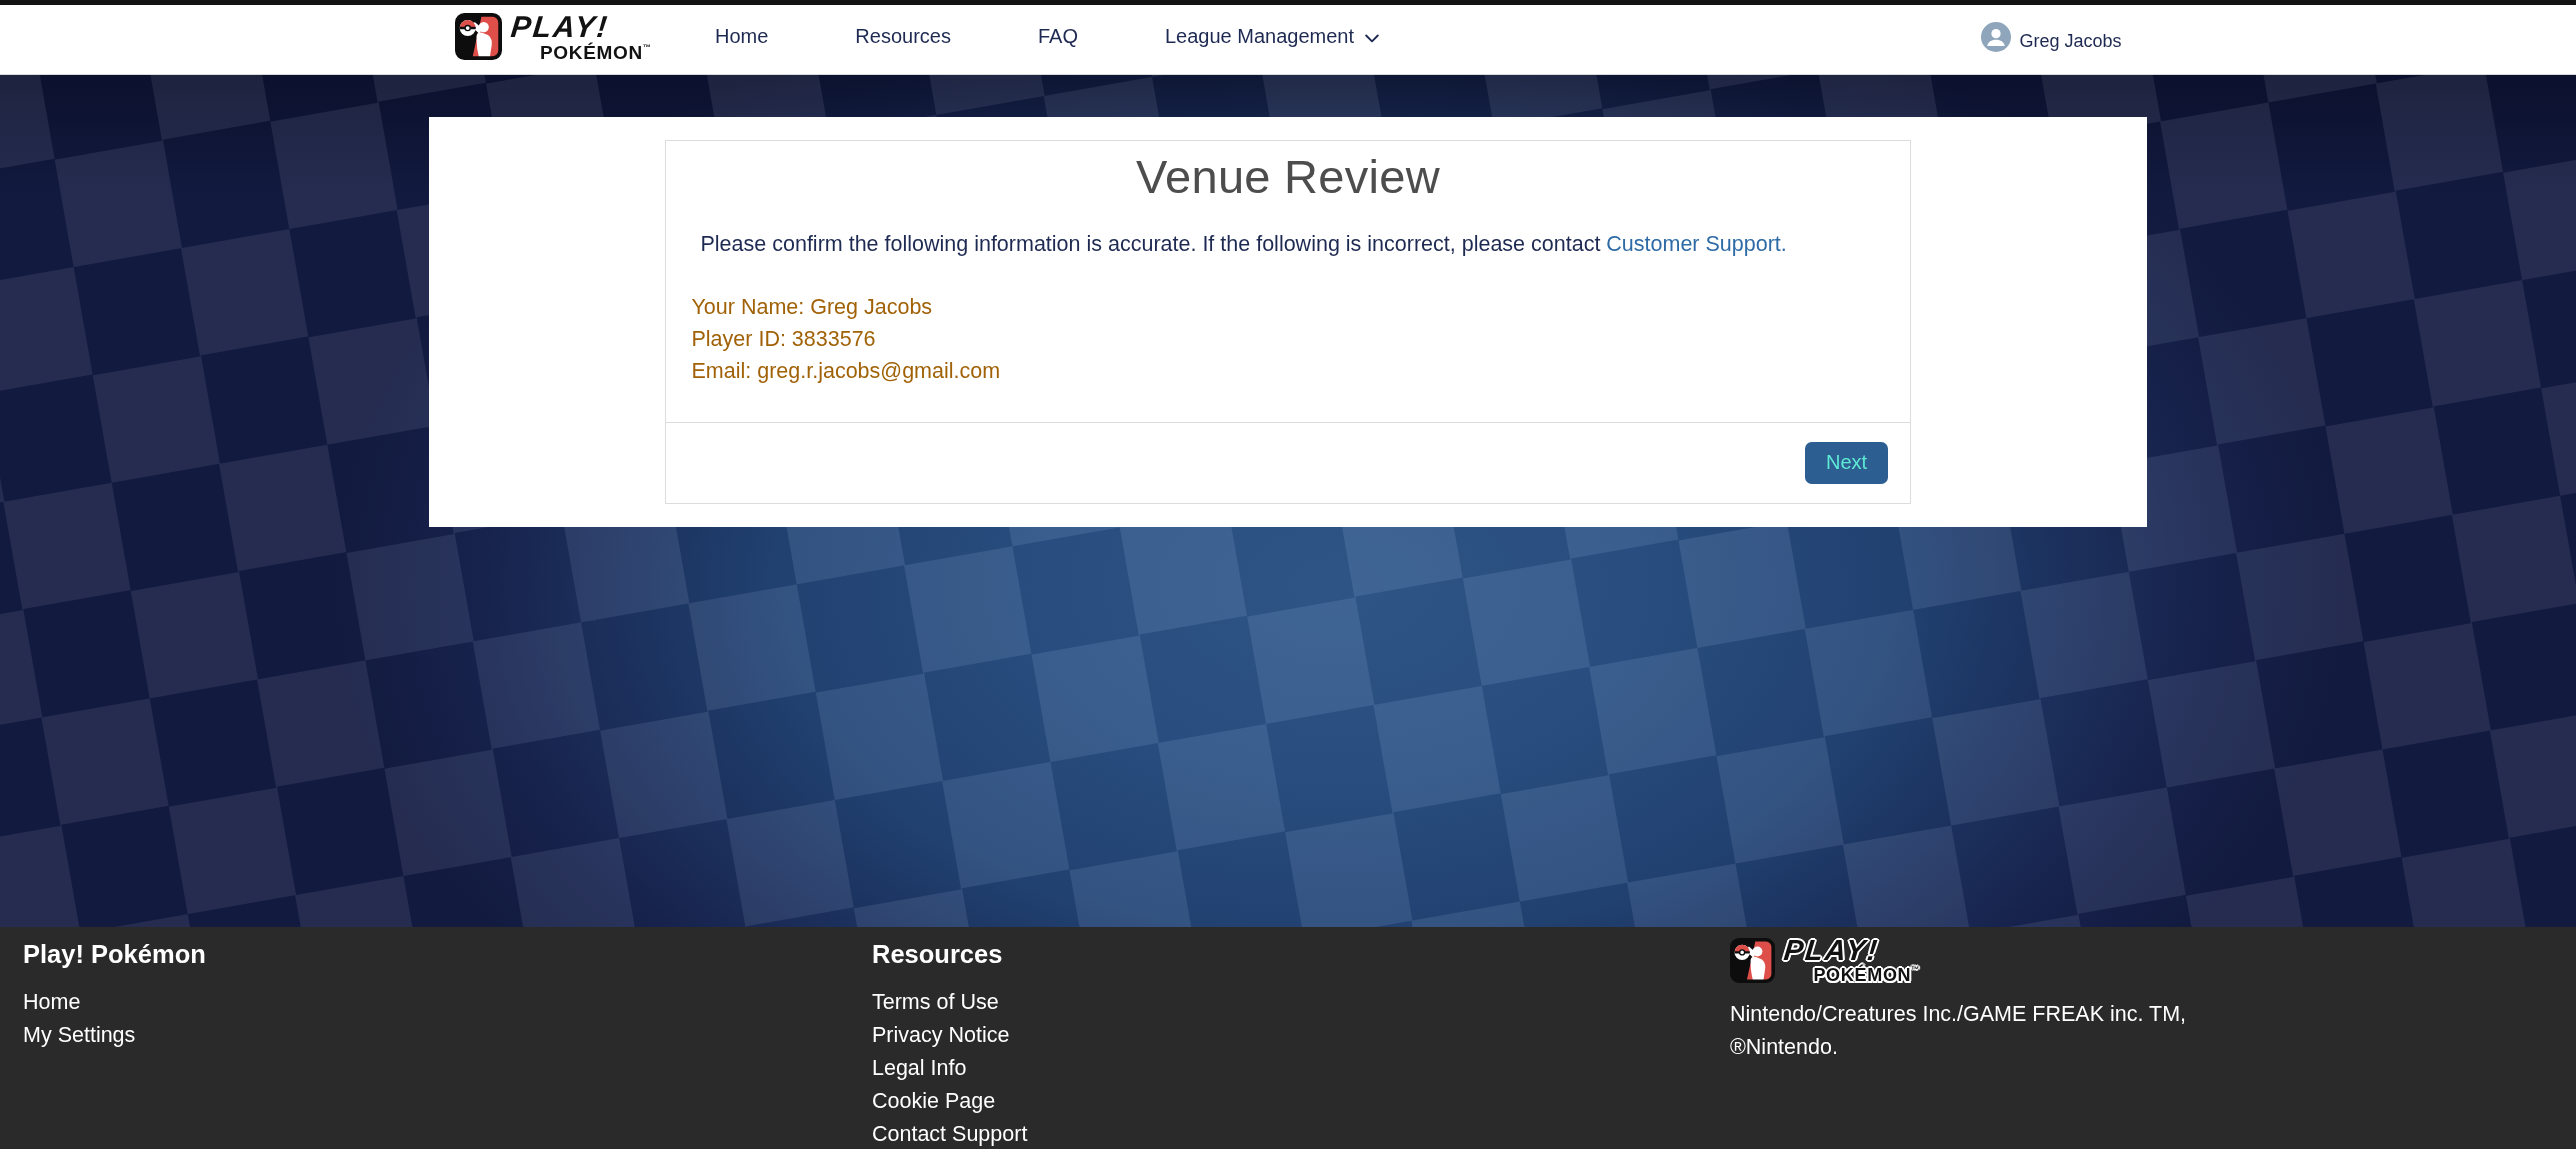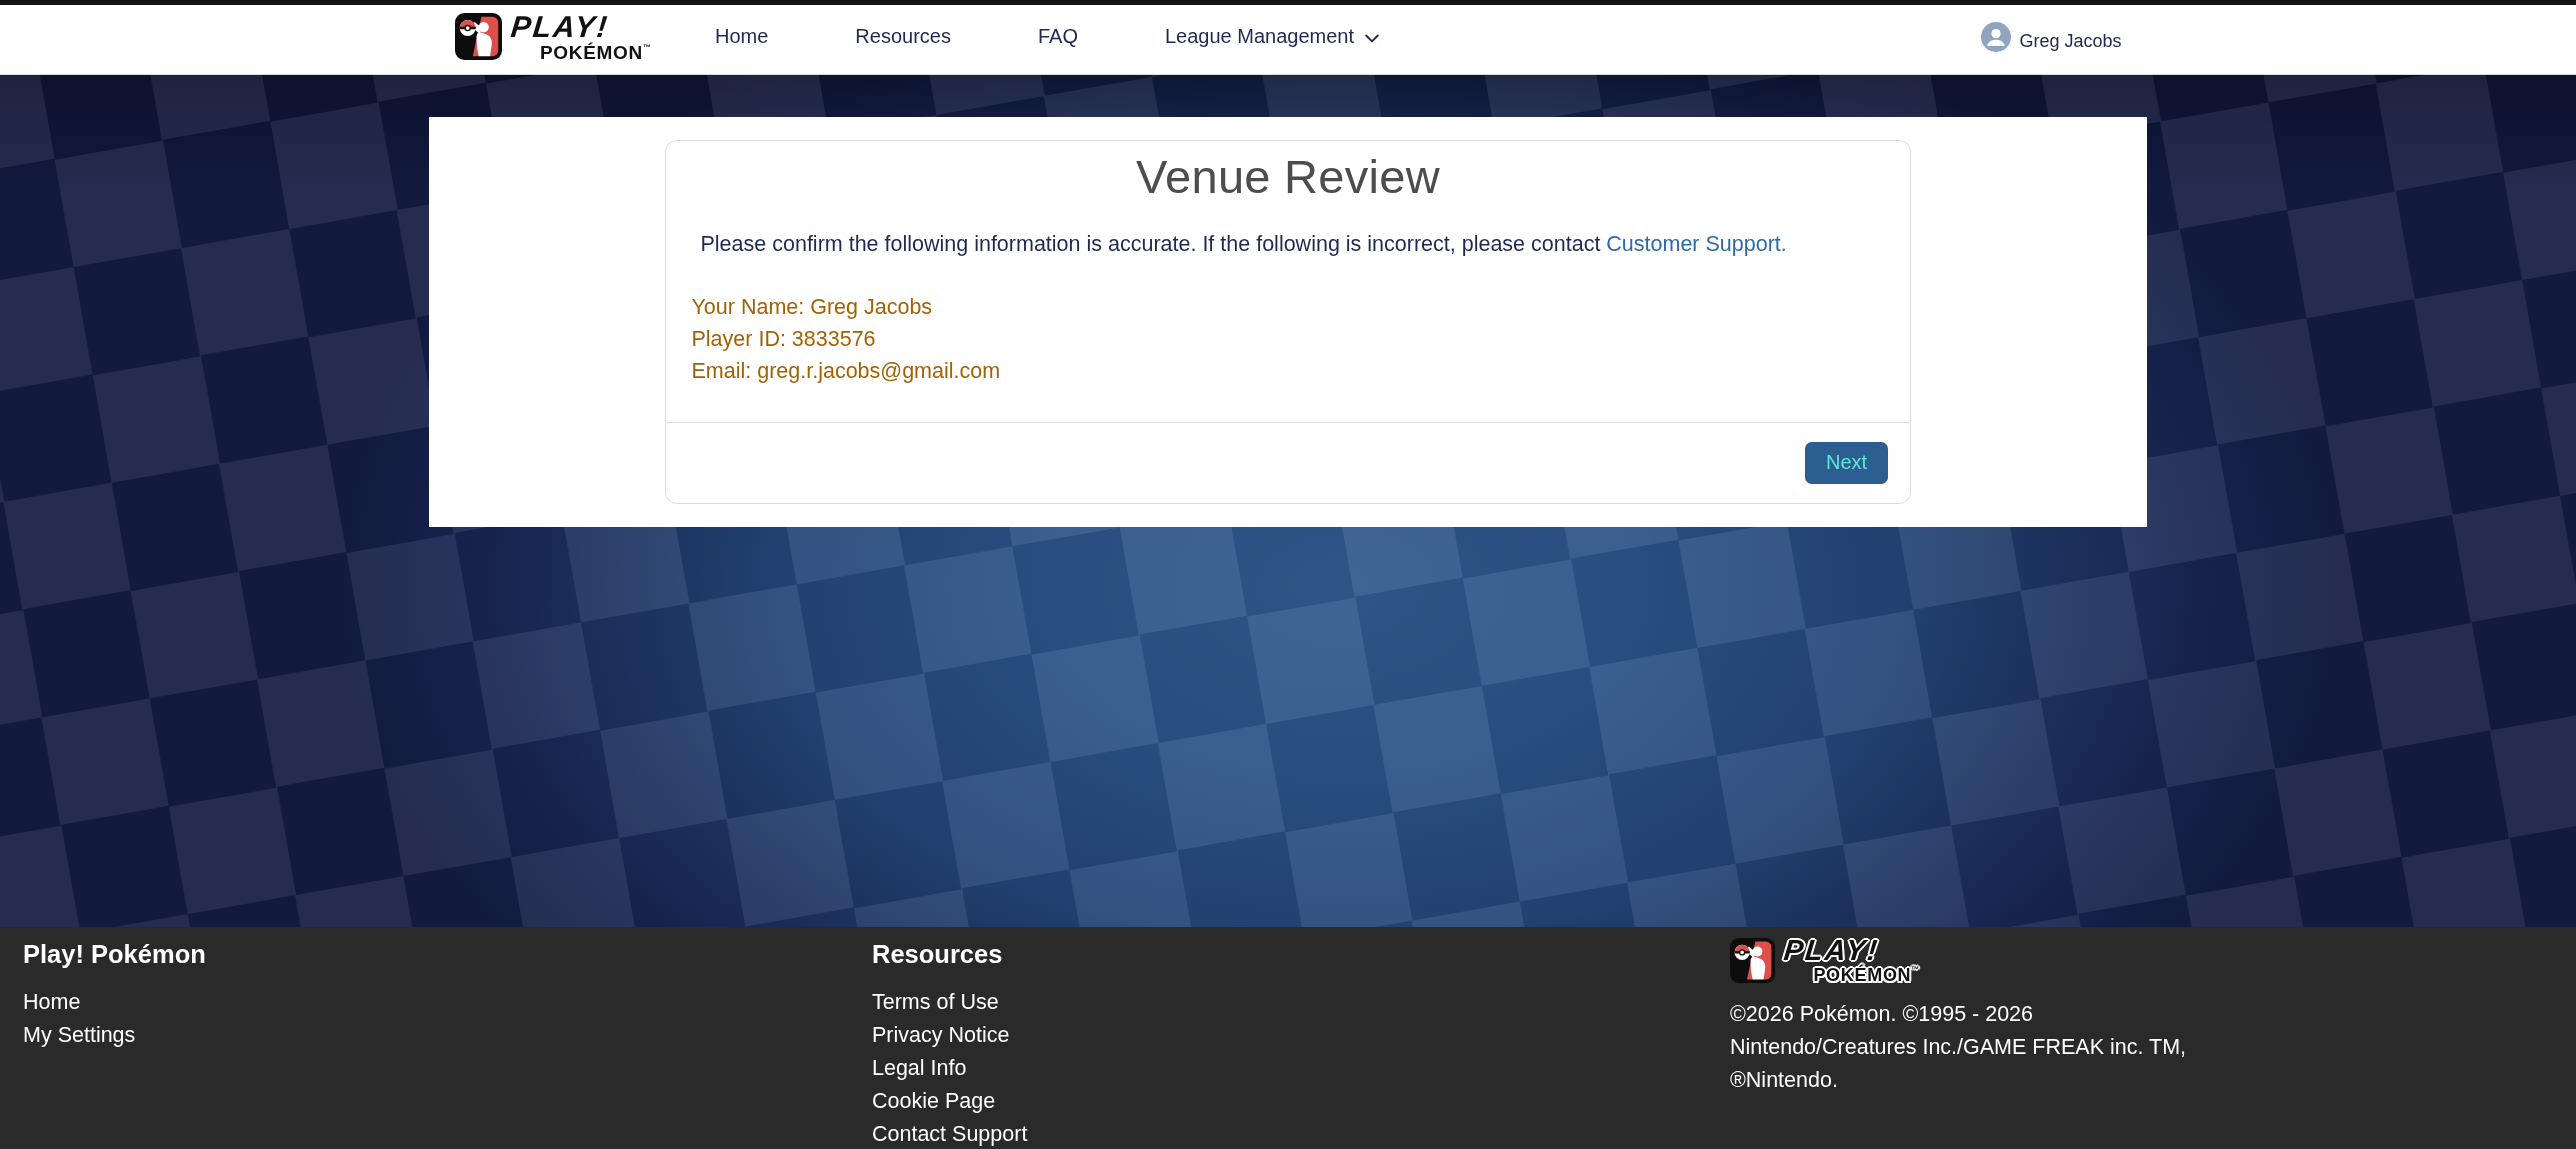--- a/index.html
+++ b/index.html
@@ -77,21 +77,21 @@
 
   .content-panel {
     position: relative; z-index: 2;
     width: 1718px; margin: 42px auto 0;
     background: #fff; height: 410px;
     padding: 23px 0 0;
   }
 
   .review-card {
     width: 1246px; margin: 0 auto;
-    background: #fff; border: 1.3px solid #dcdcdc; border-radius: 12px;
+    background: #fff; border: 1.3px solid #dcdcdc; border-radius: 0;
     height: 364px; display: flex; flex-direction: column;
   }
   .card-body { padding: 8px 25.5px 0; flex: 1 1 auto; }
   .card-title {
     margin: 0 0 25.5px; text-align: center;
     font-size: 47px; font-weight: 400; color: #4d4d4d;
     letter-spacing: 0.3px; line-height: 56px;
   }
   .confirm-line { font-size: 21.5px; color: #1e2a52; line-height: 29.5px; margin: 0 9px 31px; }
   .support-link { color: #2e6ba6; text-decoration: none; cursor: pointer; }
@@ -252,19 +252,18 @@
           </g>
           <rect x="4" y="4" width="92" height="92" rx="16" fill="none" stroke="#0d0d0d" stroke-width="8"></rect>
         </svg>
       </span>
       <span class="pk-text">
         <span class="pk-play">PLAY!</span>
         <span class="pk-pokemon"><span>POKÉMON</span><span class="tm">™</span></span>
       </span>
     </div>
     <div class="copyright">
-      <div>©2026 Pokémon. ©1995 - 2026</div>
       <div>Nintendo/Creatures Inc./GAME FREAK inc. TM,</div>
       <div>®Nintendo.</div>
     </div>
   </div>
 </footer>
 
 
 </body></html>

